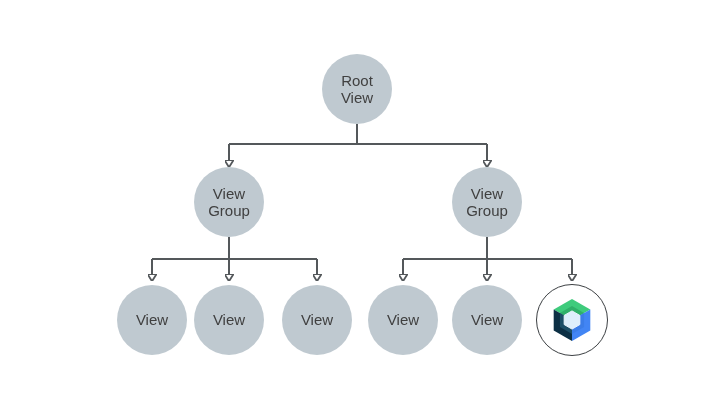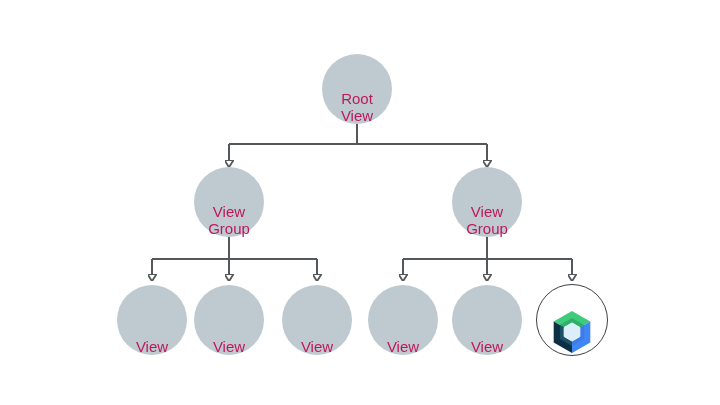--- a/index.html
+++ b/index.html
@@ -4,22 +4,22 @@
 <style>
   html,body{margin:0;padding:0;background:#ffffff;}
   .stage{
     position:relative;width:720px;height:405px;background:#ffffff;
     font-family:"Liberation Sans",sans-serif;overflow:hidden;
   }
   .connectors{position:absolute;left:0;top:0;width:720px;height:405px;}
   .connectors path{stroke:#54585b;stroke-width:2;fill:none;}
   .node{
     position:absolute;width:70px;height:70px;border-radius:50%;
-    background:#bfc9d0;display:flex;align-items:flex-end;justify-content:center;
-    text-align:center;color:#be185d;font-size:15px;line-height:1.15;
+    background:#bfc9d0;display:flex;align-items:center;justify-content:center;
+    text-align:center;color:#404040;font-size:15px;line-height:1.15;
   }
   .node .lbl{white-space:pre-line;}
   .node-root{left:322px;top:54px;}
   .node-vg-left{left:194px;top:167px;}
   .node-vg-right{left:452px;top:167px;}
   .node-v1{left:117px;top:285px;}
   .node-v2{left:194px;top:285px;}
   .node-v3{left:282px;top:285px;}
   .node-v4{left:368px;top:285px;}
   .node-v5{left:452px;top:285px;}

